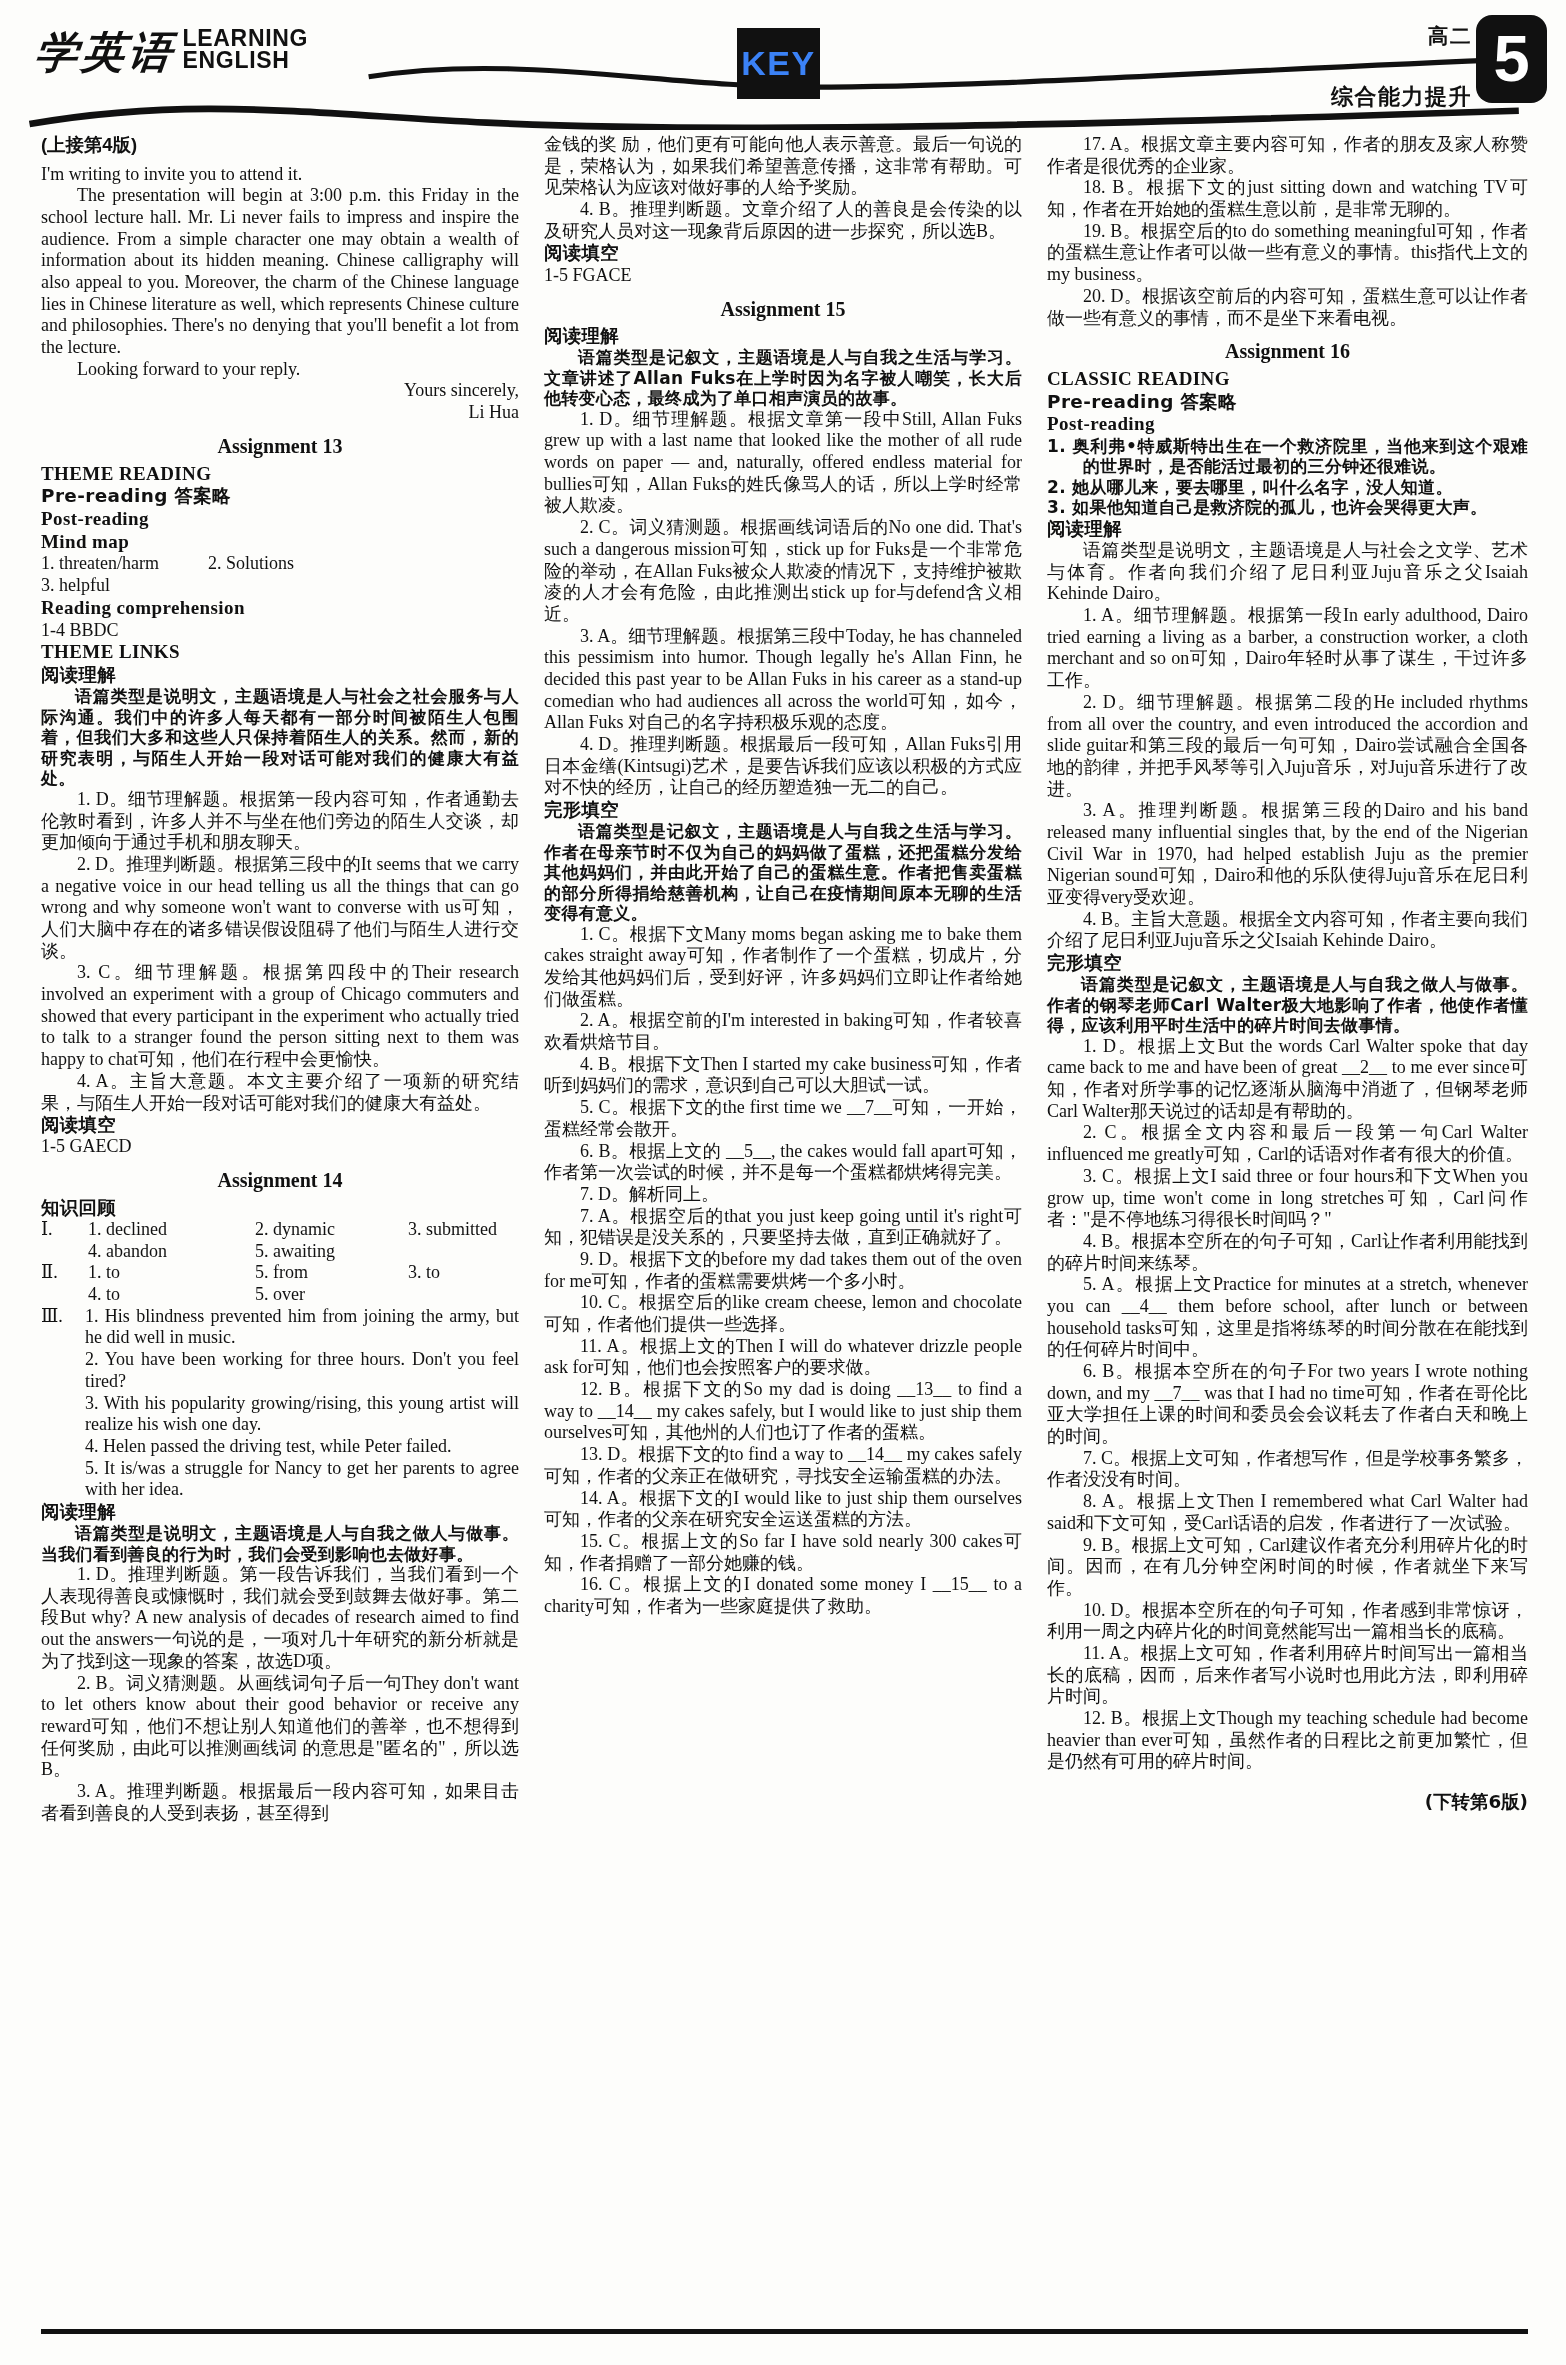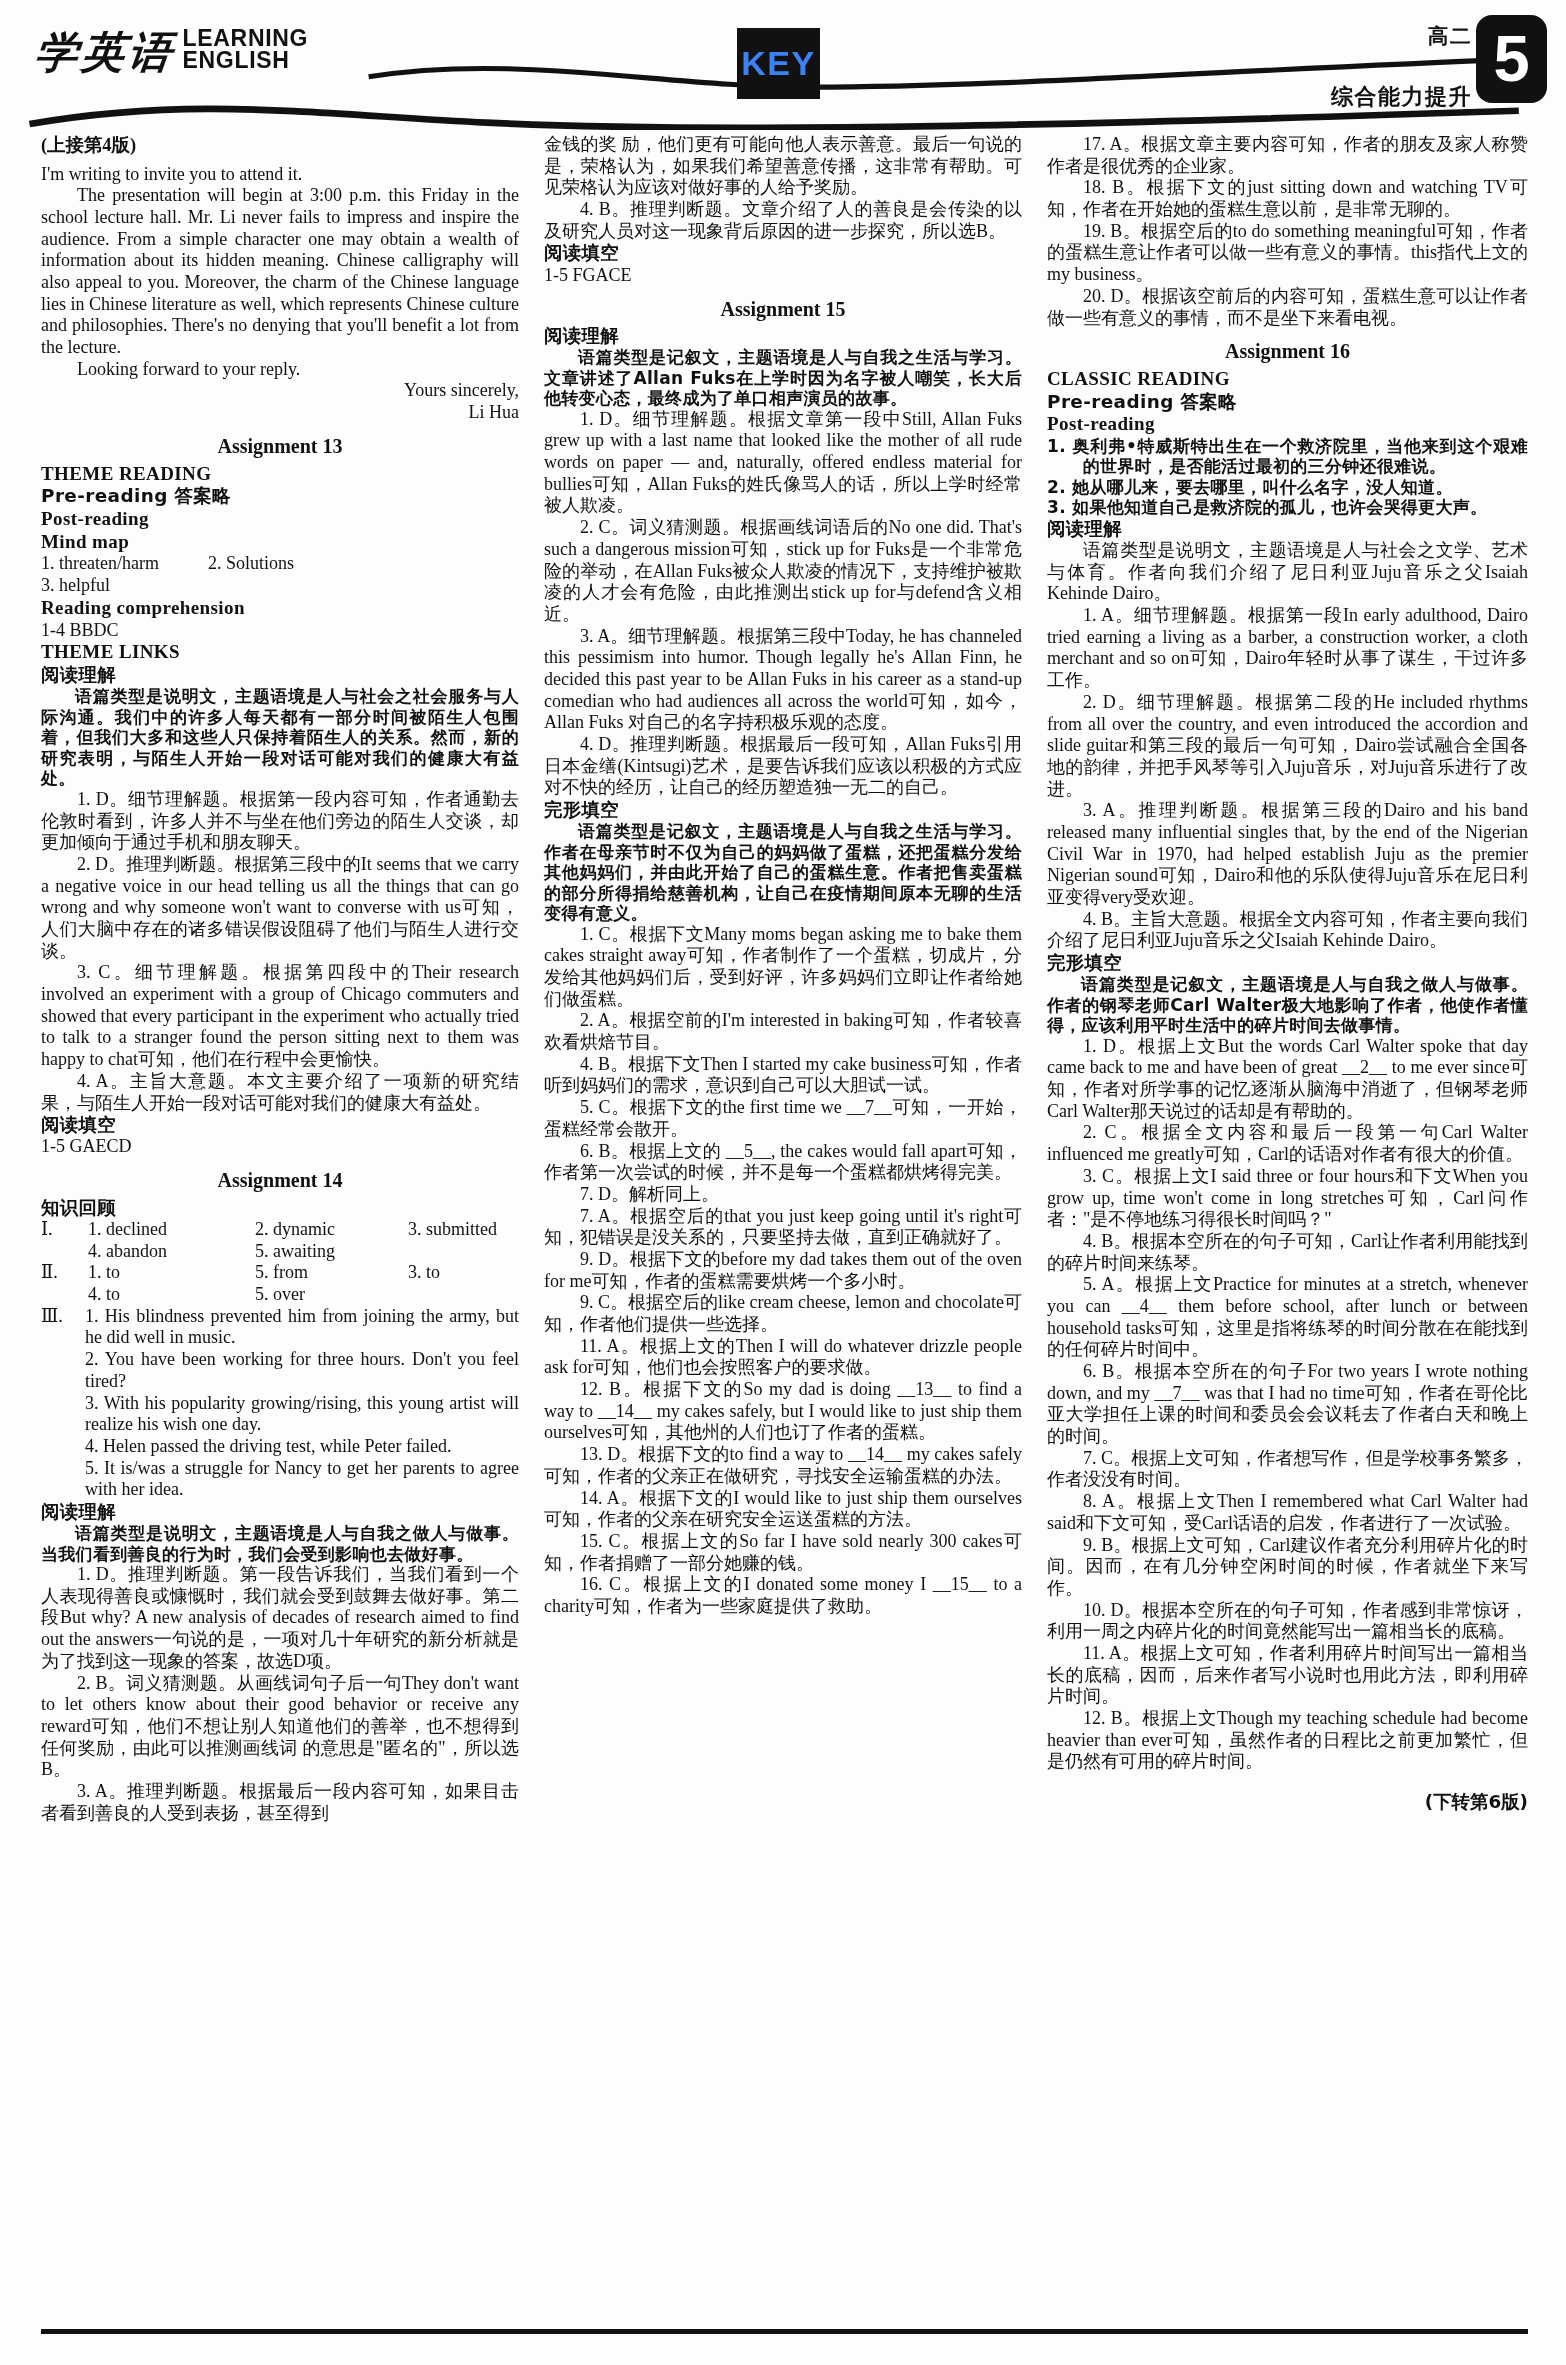--- a/index.html
+++ b/index.html
@@ -144,21 +144,21 @@
     margin: 0;
   }
   .assign-title {
     text-align: center;
     font-family: "Liberation Serif", serif;
     font-weight: bold;
     font-size: 20px;
     margin: 10.3px 0 4.4px 0;
   }
   .cont-note {
-    font-family: Liberation Serif, serif;
+    font-family: Liberation Sans, sans-serif;
     font-weight: bold;
     font-size: 18.4px;
     margin: 0 0 7.4px 0;
   }
   .sign-r {
     text-align: right;
     margin: 0;
   }
   .kv-row {
     display: flex;
@@ -337,21 +337,21 @@
       <p class="p ind cn">语篇类型是记叙文，主题语境是人与自我之生活与学习。作者在母亲节时不仅为自己的妈妈做了蛋糕，还把蛋糕分发给其他妈妈们，并由此开始了自己的蛋糕生意。作者把售卖蛋糕的部分所得捐给慈善机构，让自己在疫情期间原本无聊的生活变得有意义。</p>
 
       <p class="p ind mix">1. C。根据下文Many moms began asking me to bake them cakes straight away可知，作者制作了一个蛋糕，切成片，分发给其他妈妈们后，受到好评，许多妈妈们立即让作者给她们做蛋糕。</p>
       <p class="p ind mix">2. A。根据空前的I'm interested in baking可知，作者较喜欢看烘焙节目。</p>
       <p class="p ind mix">4. B。根据下文Then I started my cake business可知，作者听到妈妈们的需求，意识到自己可以大胆试一试。</p>
       <p class="p ind mix">5. C。根据下文的the first time we __7__可知，一开始，蛋糕经常会散开。</p>
       <p class="p ind mix">6. B。根据上文的 __5__, the cakes would fall apart可知，作者第一次尝试的时候，并不是每一个蛋糕都烘烤得完美。</p>
       <p class="p ind mix">7. D。解析同上。</p>
       <p class="p ind mix">7. A。根据空后的that you just keep going until it's right可知，犯错误是没关系的，只要坚持去做，直到正确就好了。</p>
       <p class="p ind mix">9. D。根据下文的before my dad takes them out of the oven for me可知，作者的蛋糕需要烘烤一个多小时。</p>
-      <p class="p ind mix">9. C。根据空后的like cream cheese, lemon and chocolate可知，作者他们提供一些选择。</p>
+      <p class="p ind mix">10. C。根据空后的like cream cheese, lemon and chocolate可知，作者他们提供一些选择。</p>
       <p class="p ind mix">11. A。根据上文的Then I will do whatever drizzle people ask for可知，他们也会按照客户的要求做。</p>
       <p class="p ind mix">12. B。根据下文的So my dad is doing __13__ to find a way to __14__ my cakes safely, but I would like to just ship them ourselves可知，其他州的人们也订了作者的蛋糕。</p>
       <p class="p ind mix">13. D。根据下文的to find a way to __14__ my cakes safely可知，作者的父亲正在做研究，寻找安全运输蛋糕的办法。</p>
       <p class="p ind mix">14. A。根据下文的I would like to just ship them ourselves可知，作者的父亲在研究安全运送蛋糕的方法。</p>
       <p class="p ind mix">15. C。根据上文的So far I have sold nearly 300 cakes可知，作者捐赠了一部分她赚的钱。</p>
       <p class="p ind mix">16. C。根据上文的I donated some money I __15__ to a charity可知，作者为一些家庭提供了救助。</p>
     </div>
 
     <div class="col col-3">
 

